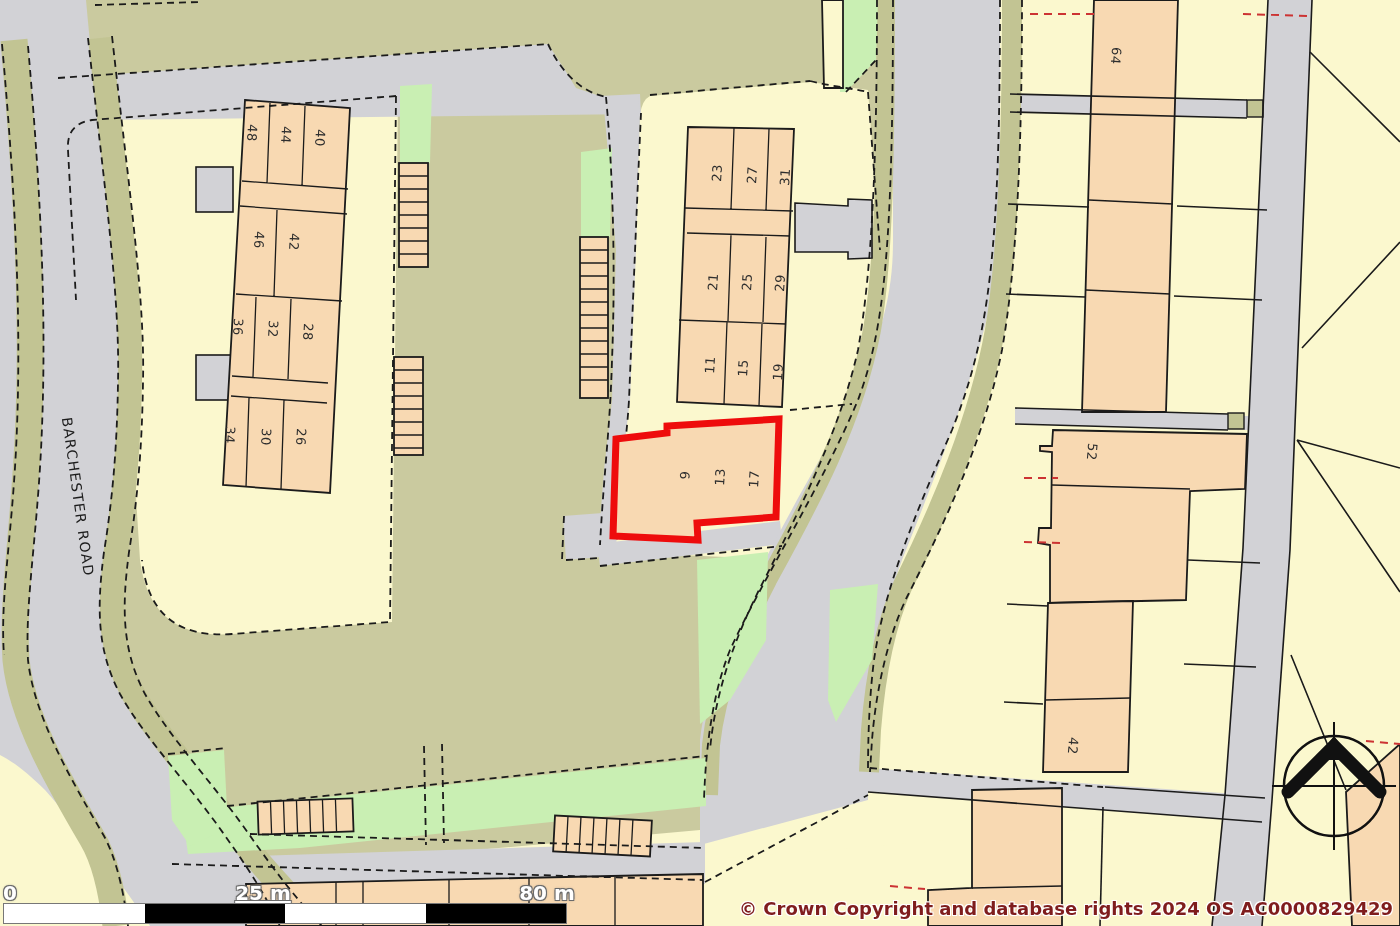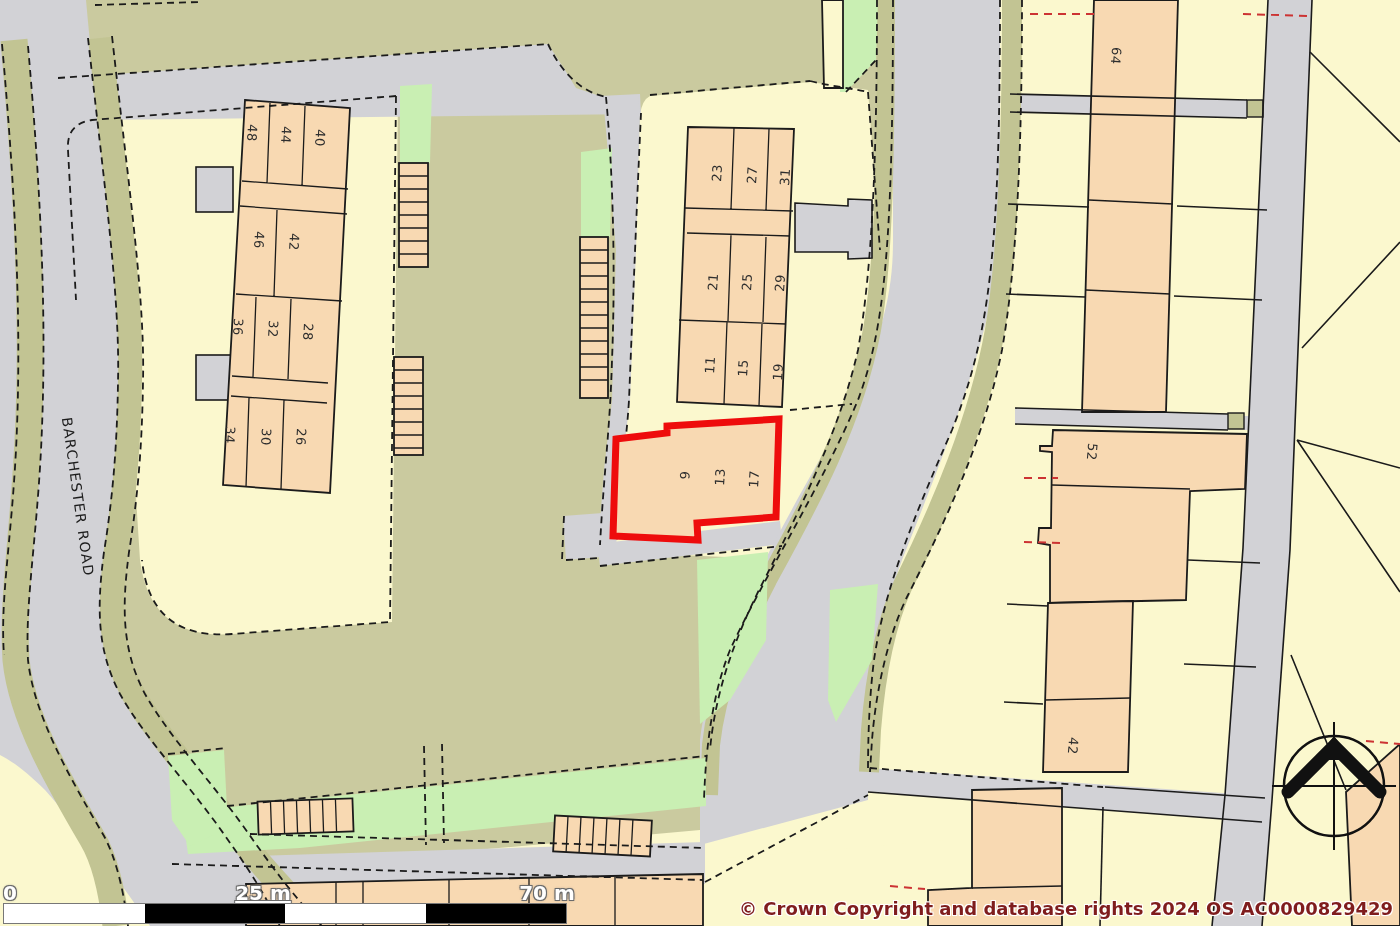--- a/index.html
+++ b/index.html
@@ -227,21 +227,21 @@
   <span class="hn" style="left:754px;top:479px;--r:-86deg">17</span>
 
   <span class="hn" style="left:1116px;top:56px;--r:95deg">64</span>
   <span class="hn" style="left:1092px;top:452px;--r:95deg">52</span>
   <span class="hn" style="left:1073px;top:746px;--r:95deg">42</span>
 
   <span class="roadname" style="left:78px;top:497px;--r:82deg">BARCHESTER ROAD</span>
 
   <span class="scalelabel" style="left:3px;top:881px;">0</span>
   <span class="scalelabel centered" style="left:263px;top:881px;text-decoration:underline;">25 m</span>
-  <span class="scalelabel centered" style="left:547px;top:881px;">70 m</span>
+  <span class="scalelabel centered" style="left:547px;top:881px;">80 m</span>
 </div>
 
 <div id="scalebar">
   <div class="seg w"></div>
   <div class="seg b"></div>
   <div class="seg w"></div>
   <div class="seg b"></div>
 </div>
 
 <span id="copyright">© Crown Copyright and database rights 2024 OS AC0000829429</span>

